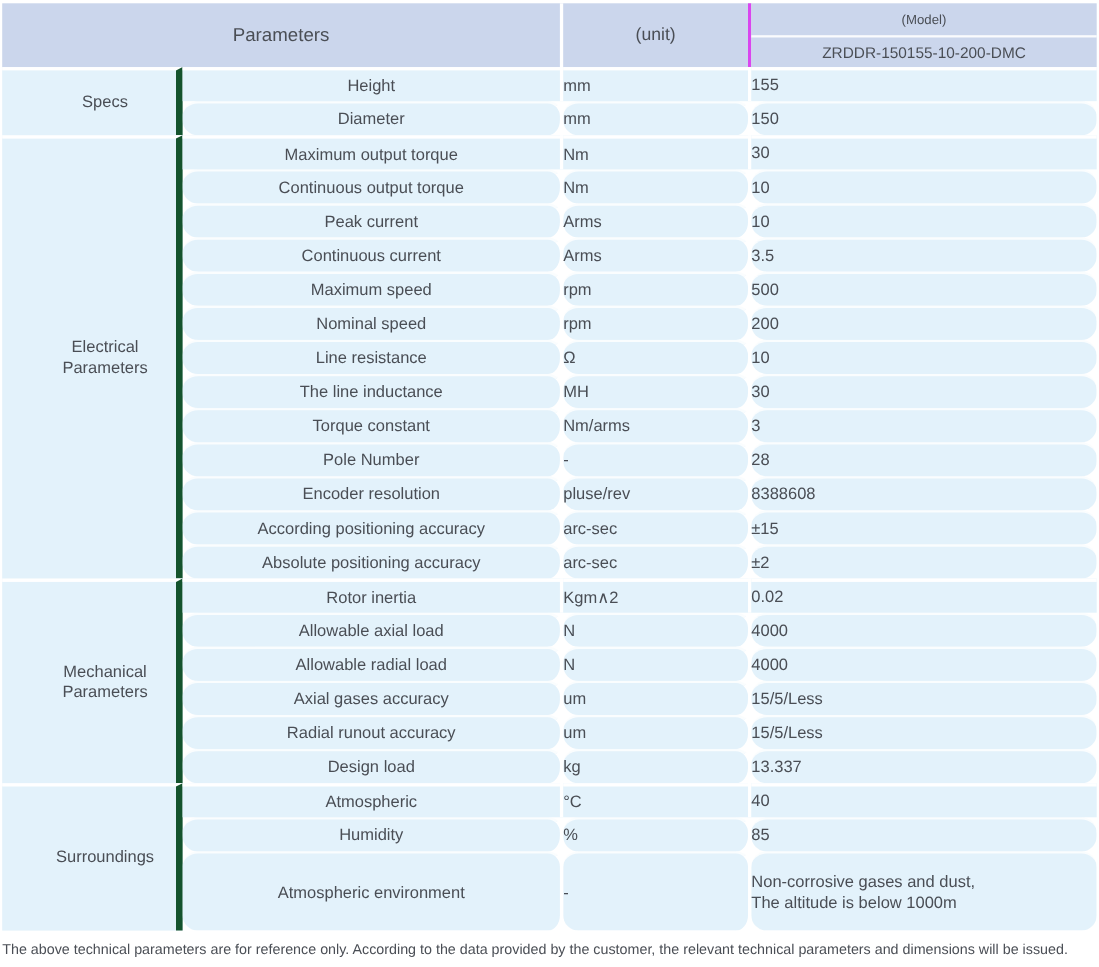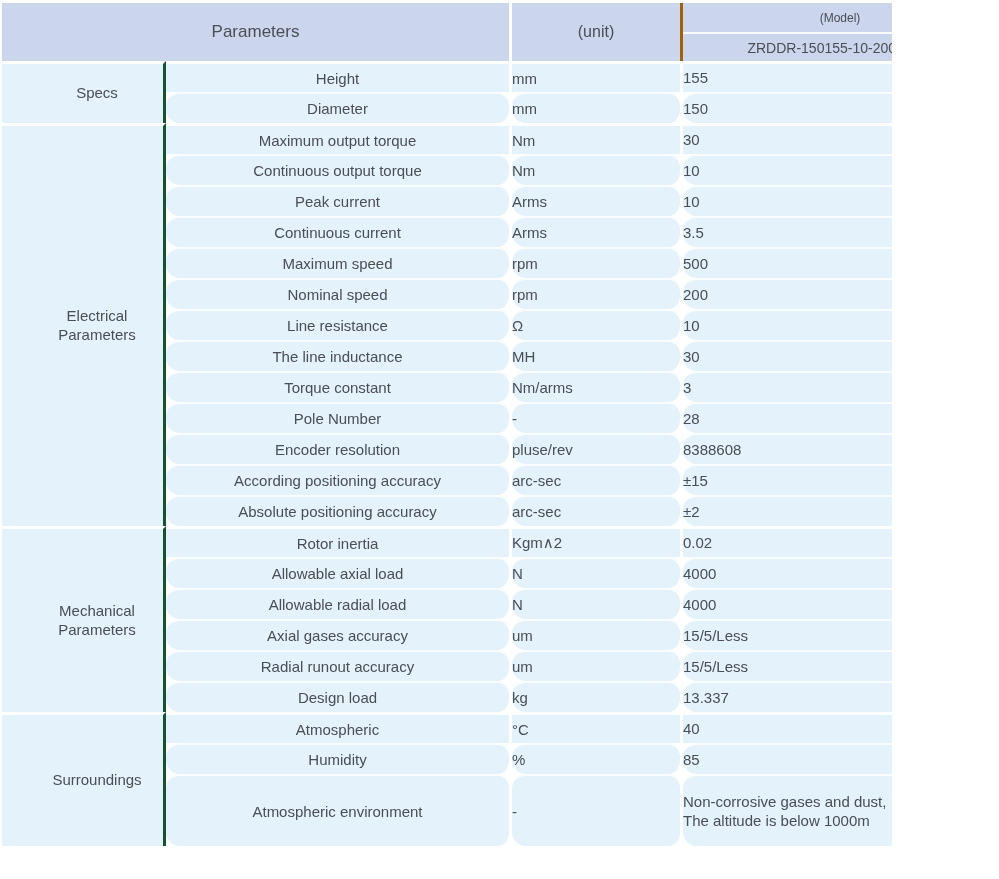--- a/index.html
+++ b/index.html
@@ -3,21 +3,21 @@
 <meta charset="utf-8">
 <style>
   html, body {
     margin: 0;
     padding: 0;
     background: #ffffff;
     font-family: "Liberation Sans", "DejaVu Sans", sans-serif;
     color: #4a4e55;
   }
   .page {
-    width: 892px;
+    width: 999px;
     height: 879px;
     position: relative;
     background: #ffffff;
     overflow: hidden;
   }
   table.spec {
     border-collapse: separate;
     border-spacing: 0;
     table-layout: fixed;
     width: 995px;
@@ -31,36 +31,36 @@
   th {
     background: #cbd6ec;
     font-weight: normal;
     color: #4a4e55;
     vertical-align: middle;
     text-align: center;
     padding: 0;
   }
   thead tr { height: 29px; }
   th.params  { font-size: 17px; border-right: 3px solid #ffffff; }
-  th.unit-h  { font-size: 16px; border-right: 3px solid #a16207; }
+  th.unit-h  { font-size: 16px; border-right: 3px solid #d946ef; }
   th.model-h { font-size: 12px; }
   th.model-v { font-size: 14px; border-top: 2px solid rgba(255,255,255,0.9); margin-top: 48px; }
 
   tbody tr { height: 31px; }
   tbody tr.row-tall { height: 72px; }
   td {
     background: #e3f2fb;
     font-size: 15px;
     color: #4a4e55;
     vertical-align: middle;
     padding: 0;
   }
   td.cat {
     text-align: center;
-    border-right: 3px solid #14532d;
+    border-right: 6px solid #14532d;
     border-top: 3px solid #ffffff;
     white-space: pre-line;
     line-height: 1.25;
     font-size: 15px;
     padding-left: 29px;
   }
   td.param {
     text-align: center;
     border-right: 3px solid #ffffff;
   }
@@ -228,13 +228,14 @@
         </tr>
         <tr class="row-tall">
           <td class="param in-group">Atmospheric environment</td>
           <td class="unit in-group">-</td>
           <td class="value in-group">Non-corrosive gases and dust,
 The altitude is below 1000m</td>
         </tr>
       </tbody>
   </table>
 
+  <div class="footer-note">The above technical parameters are for reference only. According to the data provided by the customer, the relevant technical parameters and dimensions will be issued.</div>
 </div>
 
 </body></html>

